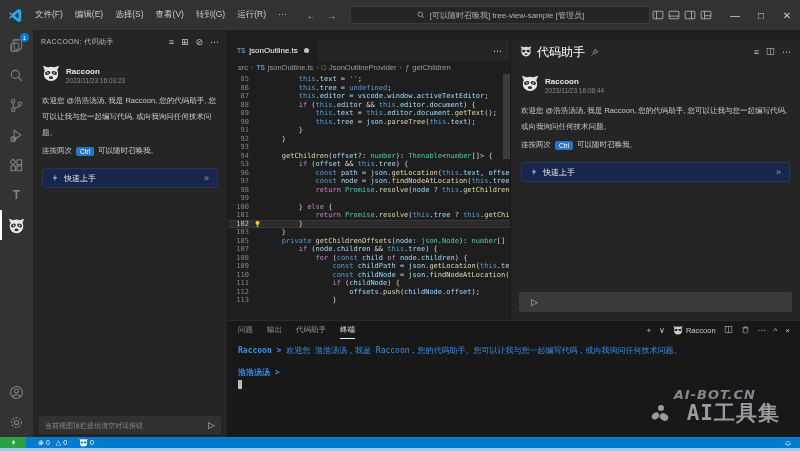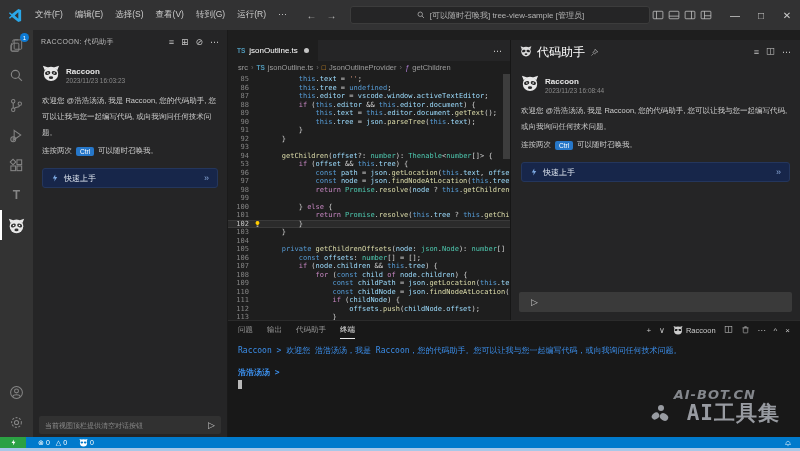--- a/index.html
+++ b/index.html
@@ -120,21 +120,21 @@
     flex-direction:column; min-height:0; }
   .panel-tabs { height:18px; display:flex; align-items:stretch; padding:0 10px; gap:14px;
     font-size:7.5px; color:#969696; flex-shrink:0; }
   .ptab { display:flex; align-items:center; cursor:pointer; }
   .ptab.active { color:#e7e7e7; box-shadow:inset 0 -1px 0 #e7e7e7; }
   .panel-actions { margin-left:auto; display:flex; align-items:center; gap:8px; color:#c5c5c5;
     font-size:8px; }
   .term-name { display:flex; align-items:center; gap:3px; font-size:7.5px; color:#cccccc; }
   .term-body { flex:1; position:relative; padding:6px 10px; font-family:"DejaVu Sans Mono",monospace;
     font-size:8px; line-height:11px; color:#3b8eea; overflow:hidden; }
-  .t-bold { font-weight:normal; }
+  .t-bold { font-weight:bold; }
   .prompt-line { margin-top:11px; font-weight:bold; }
   .cursor-block { width:4px; height:9px; background:#b9b9b9; margin-top:2px; }
   .watermark { position:absolute; right:20px; bottom:14px; display:flex; flex-direction:column;
     align-items:center; gap:3px; }
   .wm1 { font-size:13px; font-weight:bold; font-style:italic; color:#84878c; letter-spacing:1px;
     font-family:"DejaVu Sans",sans-serif; }
   .wm2 { display:flex; align-items:center; gap:17px; }
   .wm2-text { font-size:21px; font-weight:bold; color:#989ba1; letter-spacing:1px; }
 
   
@@ -375,23 +375,21 @@
                 <div class="code-line"><span class="ln">97</span><span class="bulb"></span><span class="code"><span class="tk-w">            </span><span class="tk-k">const</span><span class="tk-w"> </span><span class="tk-v">node</span><span class="tk-w"> = </span><span class="tk-v">json</span><span class="tk-w">.</span><span class="tk-f">findNodeAtLocation</span><span class="tk-w">(</span><span class="tk-k">this</span><span class="tk-w">.</span><span class="tk-v">tree</span><span class="tk-w">, </span></span></div>
                 <div class="code-line"><span class="ln">98</span><span class="bulb"></span><span class="code"><span class="tk-w">            </span><span class="tk-c">return</span><span class="tk-w"> </span><span class="tk-t">Promise</span><span class="tk-w">.</span><span class="tk-f">resolve</span><span class="tk-w">(</span><span class="tk-v">node</span><span class="tk-w"> ? </span><span class="tk-k">this</span><span class="tk-w">.</span><span class="tk-f">getChildrenOffsets</span></span></div>
                 <div class="code-line"><span class="ln">99</span><span class="bulb"></span><span class="code"></span></div>
                 <div class="code-line"><span class="ln">100</span><span class="bulb"></span><span class="code"><span class="tk-w">        } </span><span class="tk-c">else</span><span class="tk-w"> {</span></span></div>
                 <div class="code-line"><span class="ln">101</span><span class="bulb"></span><span class="code"><span class="tk-w">            </span><span class="tk-c">return</span><span class="tk-w"> </span><span class="tk-t">Promise</span><span class="tk-w">.</span><span class="tk-f">resolve</span><span class="tk-w">(</span><span class="tk-k">this</span><span class="tk-w">.</span><span class="tk-v">tree</span><span class="tk-w"> ? </span><span class="tk-k">this</span><span class="tk-w">.</span><span class="tk-f">getChildrenOffsets</span></span></div>
                 <div class="code-line current"><span class="ln">102</span><span class="bulb"><svg width="7" height="8" viewBox="0 0 16 16">
                       <path d="M8 1 a4.5 4.5 0 0 1 2.2 8.4 V11 H5.8 V9.4 A4.5 4.5 0 0 1 8 1 Z" fill="#ffcc00"></path>
                       <rect x="6" y="12" width="4" height="2.5" fill="#bbb"></rect>
                     </svg></span><span class="code"><span class="tk-w">        }</span></span></div>
                 <div class="code-line"><span class="ln">103</span><span class="bulb"></span><span class="code"><span class="tk-w">    }</span></span></div>
-                <div class="code-line"><span class="ln">104</span><span class="bulb"></span><span class="code"></span></div>
                 <div class="code-line"><span class="ln">105</span><span class="bulb"></span><span class="code"><span class="tk-w">    </span><span class="tk-k">private</span><span class="tk-w"> </span><span class="tk-f">getChildrenOffsets</span><span class="tk-w">(</span><span class="tk-v">node</span><span class="tk-w">: </span><span class="tk-t">json</span><span class="tk-w">.</span><span class="tk-t">Node</span><span class="tk-w">): </span><span class="tk-t">number</span><span class="tk-w">[] {</span></span></div>
-                <div class="code-line"><span class="ln">106</span><span class="bulb"></span><span class="code"><span class="tk-w">        </span><span class="tk-k">const</span><span class="tk-w"> </span><span class="tk-v">offsets</span><span class="tk-w">: </span><span class="tk-t">number</span><span class="tk-w">[] = [];</span></span></div>
                 <div class="code-line"><span class="ln">107</span><span class="bulb"></span><span class="code"><span class="tk-w">        </span><span class="tk-c">if</span><span class="tk-w"> (</span><span class="tk-v">node</span><span class="tk-w">.</span><span class="tk-v">children</span><span class="tk-w"> &amp;&amp; </span><span class="tk-k">this</span><span class="tk-w">.</span><span class="tk-v">tree</span><span class="tk-w">) {</span></span></div>
                 <div class="code-line"><span class="ln">108</span><span class="bulb"></span><span class="code"><span class="tk-w">            </span><span class="tk-c">for</span><span class="tk-w"> (</span><span class="tk-k">const</span><span class="tk-w"> </span><span class="tk-v">child</span><span class="tk-w"> </span><span class="tk-c">of</span><span class="tk-w"> </span><span class="tk-v">node</span><span class="tk-w">.</span><span class="tk-v">children</span><span class="tk-w">) {</span></span></div>
                 <div class="code-line"><span class="ln">109</span><span class="bulb"></span><span class="code"><span class="tk-w">                </span><span class="tk-k">const</span><span class="tk-w"> </span><span class="tk-v">childPath</span><span class="tk-w"> = </span><span class="tk-v">json</span><span class="tk-w">.</span><span class="tk-f">getLocation</span><span class="tk-w">(</span><span class="tk-k">this</span><span class="tk-w">.</span><span class="tk-v">text</span></span></div>
                 <div class="code-line"><span class="ln">110</span><span class="bulb"></span><span class="code"><span class="tk-w">                </span><span class="tk-k">const</span><span class="tk-w"> </span><span class="tk-v">childNode</span><span class="tk-w"> = </span><span class="tk-v">json</span><span class="tk-w">.</span><span class="tk-f">findNodeAtLocation</span><span class="tk-w">(</span><span class="tk-k">this</span></span></div>
                 <div class="code-line"><span class="ln">111</span><span class="bulb"></span><span class="code"><span class="tk-w">                </span><span class="tk-c">if</span><span class="tk-w"> (</span><span class="tk-v">childNode</span><span class="tk-w">) {</span></span></div>
                 <div class="code-line"><span class="ln">112</span><span class="bulb"></span><span class="code"><span class="tk-w">                    </span><span class="tk-v">offsets</span><span class="tk-w">.</span><span class="tk-f">push</span><span class="tk-w">(</span><span class="tk-v">childNode</span><span class="tk-w">.</span><span class="tk-v">offset</span><span class="tk-w">);</span></span></div>
                 <div class="code-line"><span class="ln">113</span><span class="bulb"></span><span class="code"><span class="tk-w">                }</span></span></div>
               </div>
           </div>
           <div class="ed-scrollbar">

